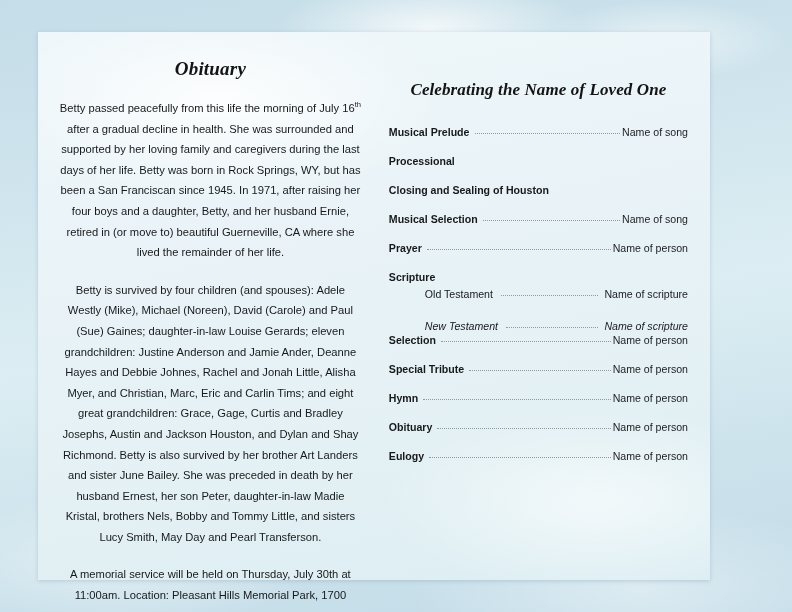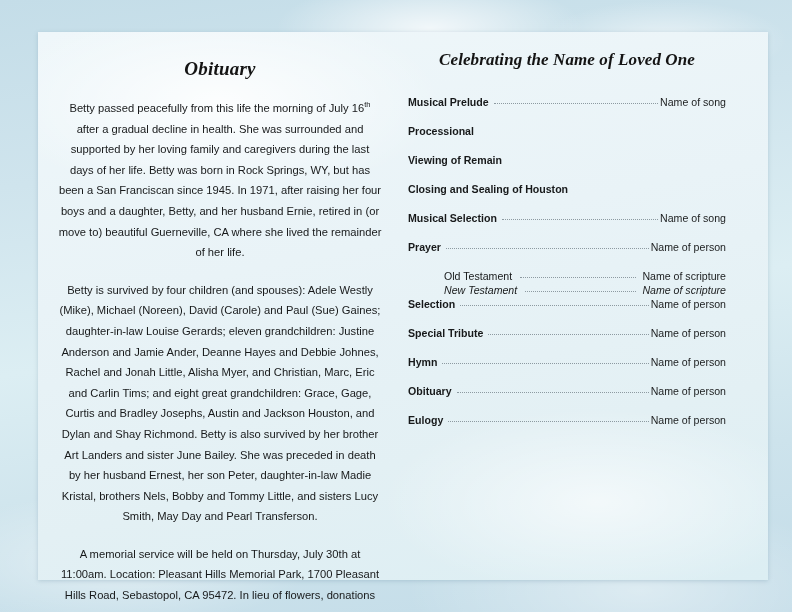--- a/index.html
+++ b/index.html
@@ -26,21 +26,21 @@
       radial-gradient(ellipse 260px 90px at 120px 560px, rgba(255,255,255,0.45) 0%, rgba(255,255,255,0) 75%),
       radial-gradient(ellipse 300px 110px at 640px 590px, rgba(255,255,255,0.40) 0%, rgba(255,255,255,0) 78%),
       linear-gradient(172deg, #c4dde8 0%, #cfe4ed 26%, #dceef3 52%, #cde3ec 76%, #c3dce8 100%);
   }
 
   
   #card {
     position: absolute;
     left: 38px;
     top: 32px;
-    width: 730px;
+    width: 672px;
     height: 548px;
     box-sizing: border-box;
     background:
       radial-gradient(ellipse 320px 140px at 180px 70px, rgba(255,255,255,0.85) 0%, rgba(255,255,255,0) 70%),
       radial-gradient(ellipse 300px 130px at 560px 470px, rgba(255,255,255,0.60) 0%, rgba(255,255,255,0) 72%),
       linear-gradient(168deg, #eff7fa 0%, #e9f3f7 40%, #e3f0f4 72%, #dceef3 100%);
     box-shadow: 0 1px 4px rgba(90,130,150,0.28);
   }
 
   #columns {
@@ -76,42 +76,42 @@
   .obit-para sup {
     font-size: 7.6px;
     vertical-align: super;
     line-height: 0;
   }
 
   
   .col-right {
     box-sizing: border-box;
     width: 348px;
-    padding: 18px 22px 0 8px;
+    padding: 48px 22px 0 8px;
   }
   .service-title {
     text-align: center;
     font-family: "Liberation Serif", serif;
     font-weight: bold;
     font-style: italic;
     font-size: 17px;
     color: #141414;
     margin: 0 0 26px 0;
     letter-spacing: 0.1px;
   }
 
   .svc-row {
     display: flex;
     align-items: baseline;
     font-size: 10.6px;
     color: #17191a;
     margin-bottom: 17px;
     white-space: nowrap;
   }
-  .svc-row.sub-first { margin-bottom: 2px; }
+  .svc-row.sub-first { margin-bottom: 20px; }
   .svc-row.sub-last  { margin-bottom: 2px; font-style: italic; }
   .svc-row.no-leader { margin-bottom: 17px; }
 
   .svc-label {
     font-weight: bold;
     flex: 0 0 auto;
   }
   .svc-note {
     font-weight: normal;
     flex: 0 0 auto;
@@ -166,40 +166,38 @@
         <div class="svc-row">
           <span class="svc-label">Musical Prelude</span>
           <span class="svc-leader"></span>
           <span class="svc-value">Name of song</span>
         </div>
 
         <div class="svc-row no-leader">
           <span class="svc-label">Processional</span>
         </div>
 
-        <div class="svc-row no-leader">
-          <span class="svc-label">Viewing of Remain</span>
-        </div>
 
         <div class="svc-row no-leader">
           <span class="svc-label">Closing and Sealing of Houston</span>
         </div>
 
         <div class="svc-row">
           <span class="svc-label">Musical Selection</span>
           <span class="svc-leader"></span>
           <span class="svc-value">Name of song</span>
         </div>
 
         <div class="svc-row">
           <span class="svc-label">Prayer</span>
           <span class="svc-leader"></span>
           <span class="svc-value">Name of person</span>
         </div>
 
+        <div class="scripture-head">Scripture</div>
 
         <div class="svc-row sub-row sub-first">
           <span class="svc-label">Old Testament</span>
           <span class="svc-leader"></span>
           <span class="svc-value">Name of scripture</span>
         </div>
 
         <div class="svc-row sub-row sub-last">
           <span class="svc-label">New Testament</span>
           <span class="svc-leader"></span>

